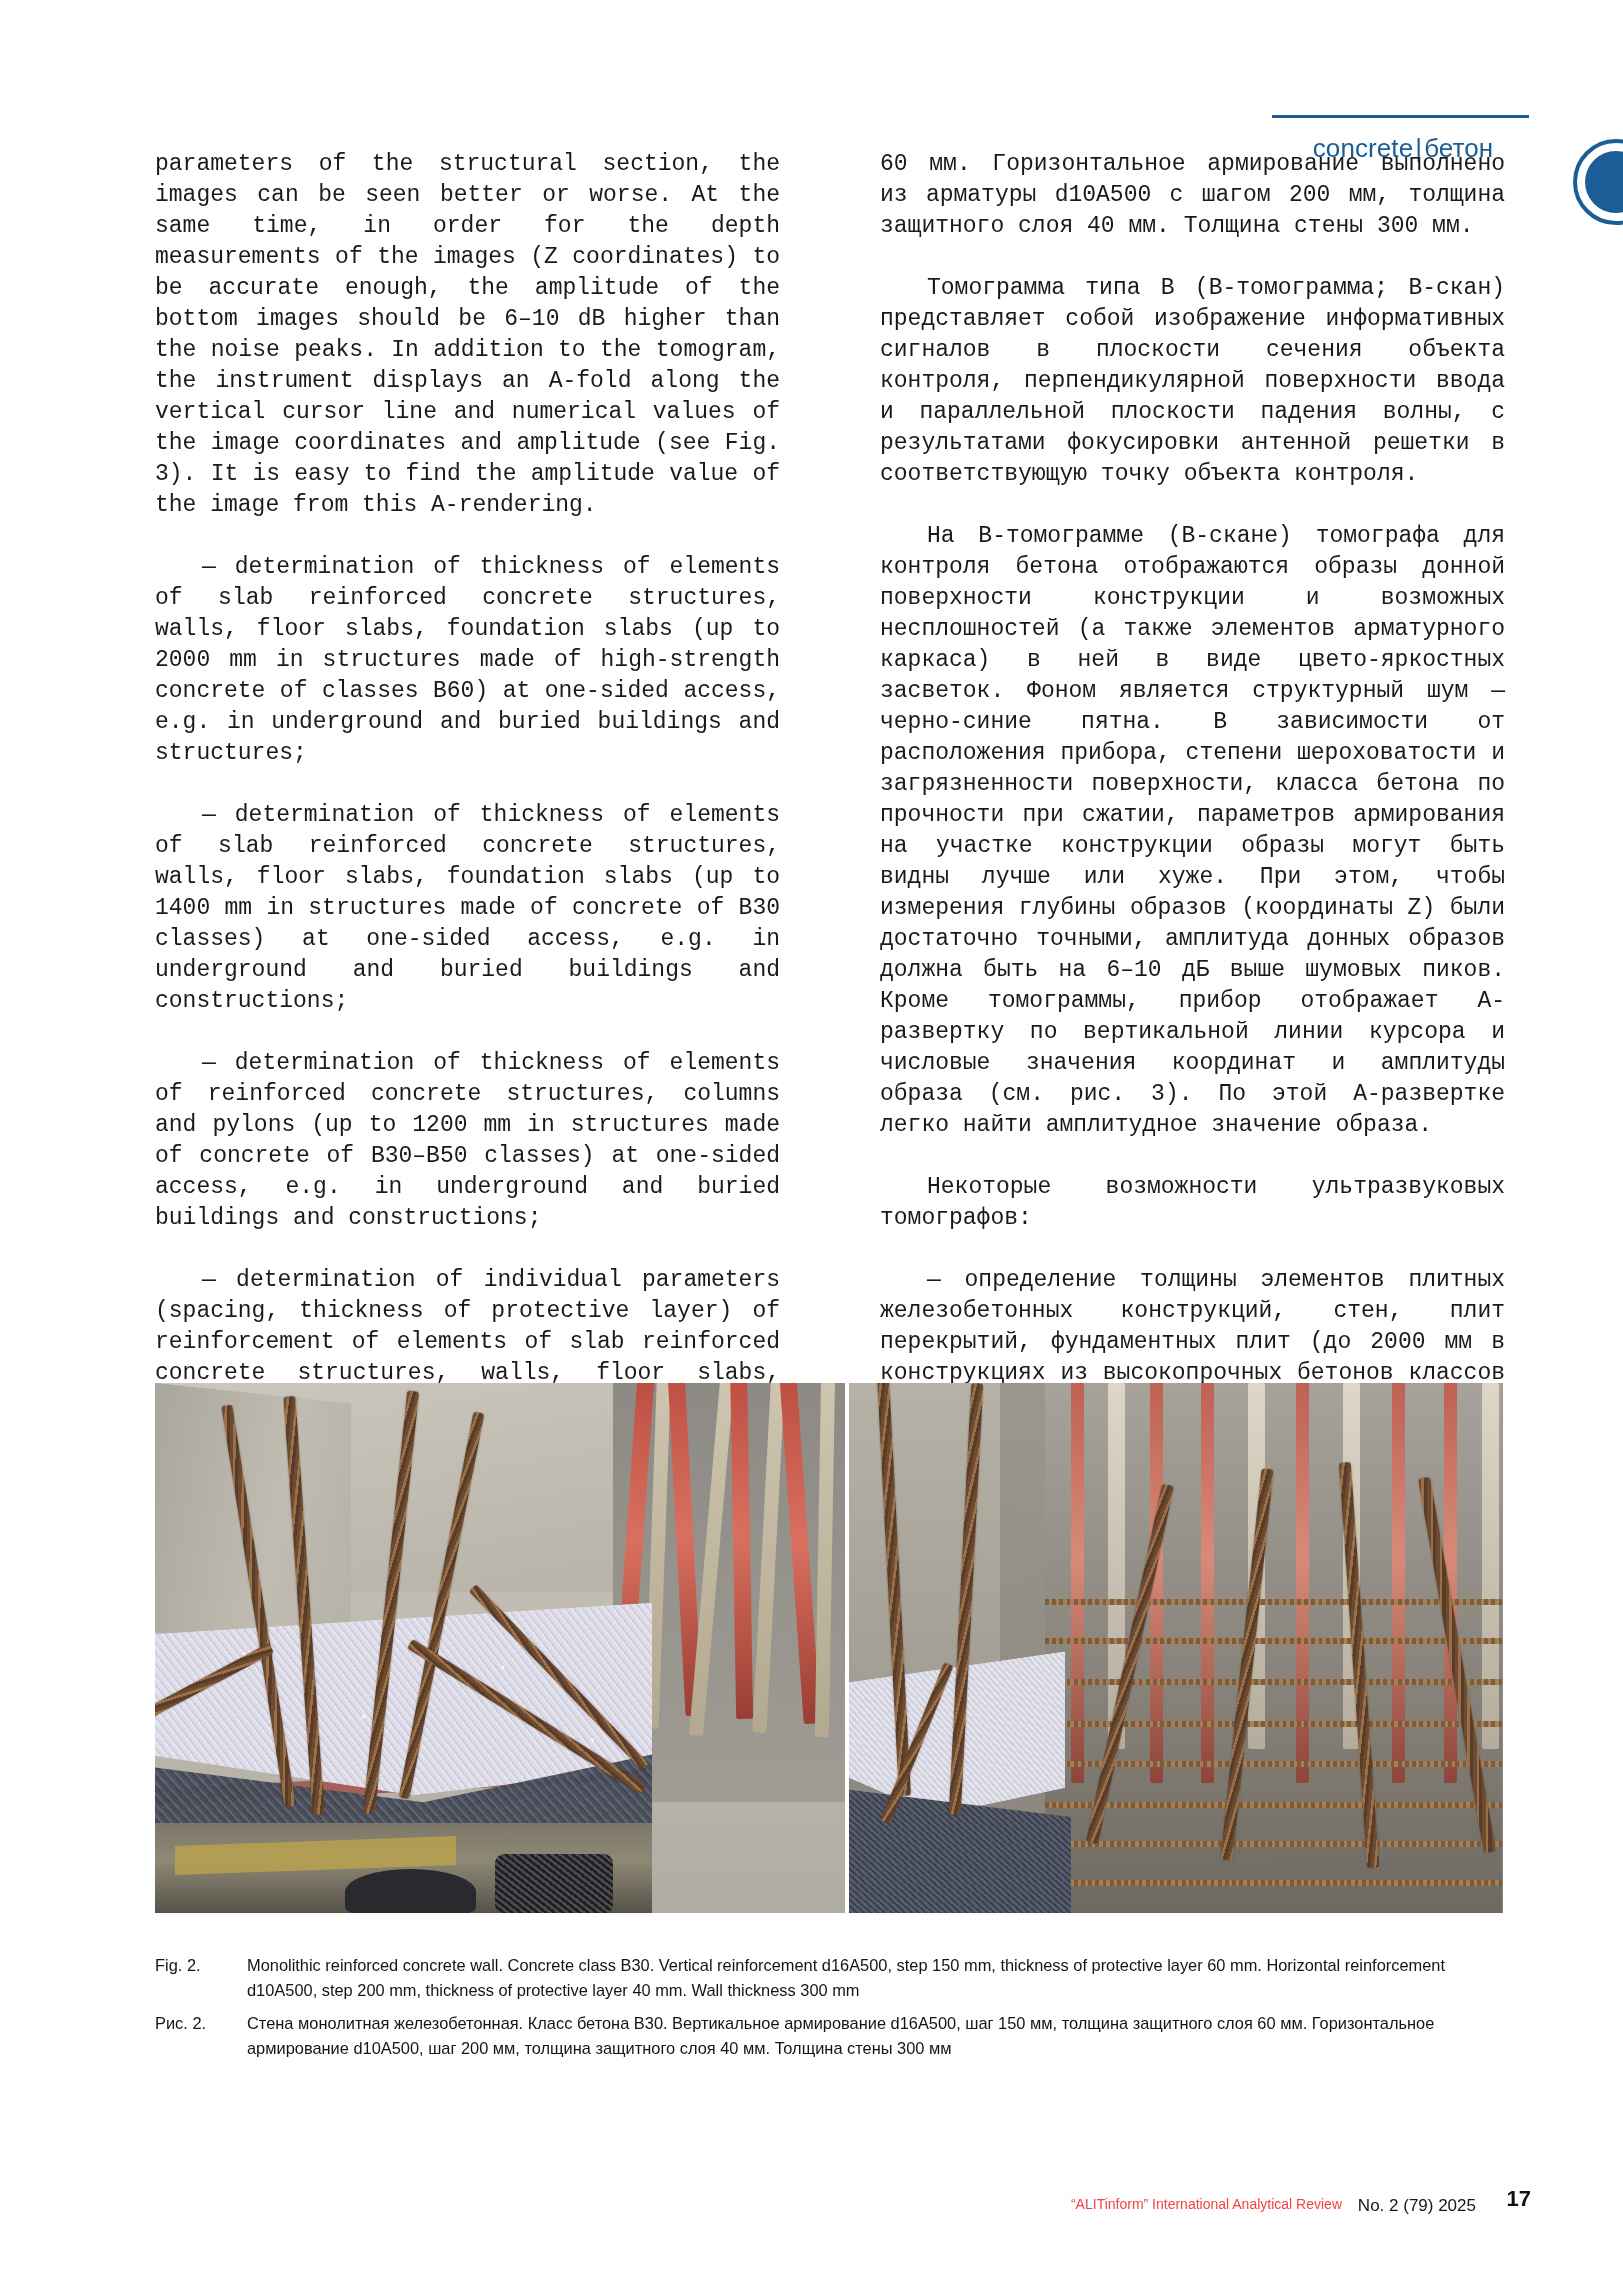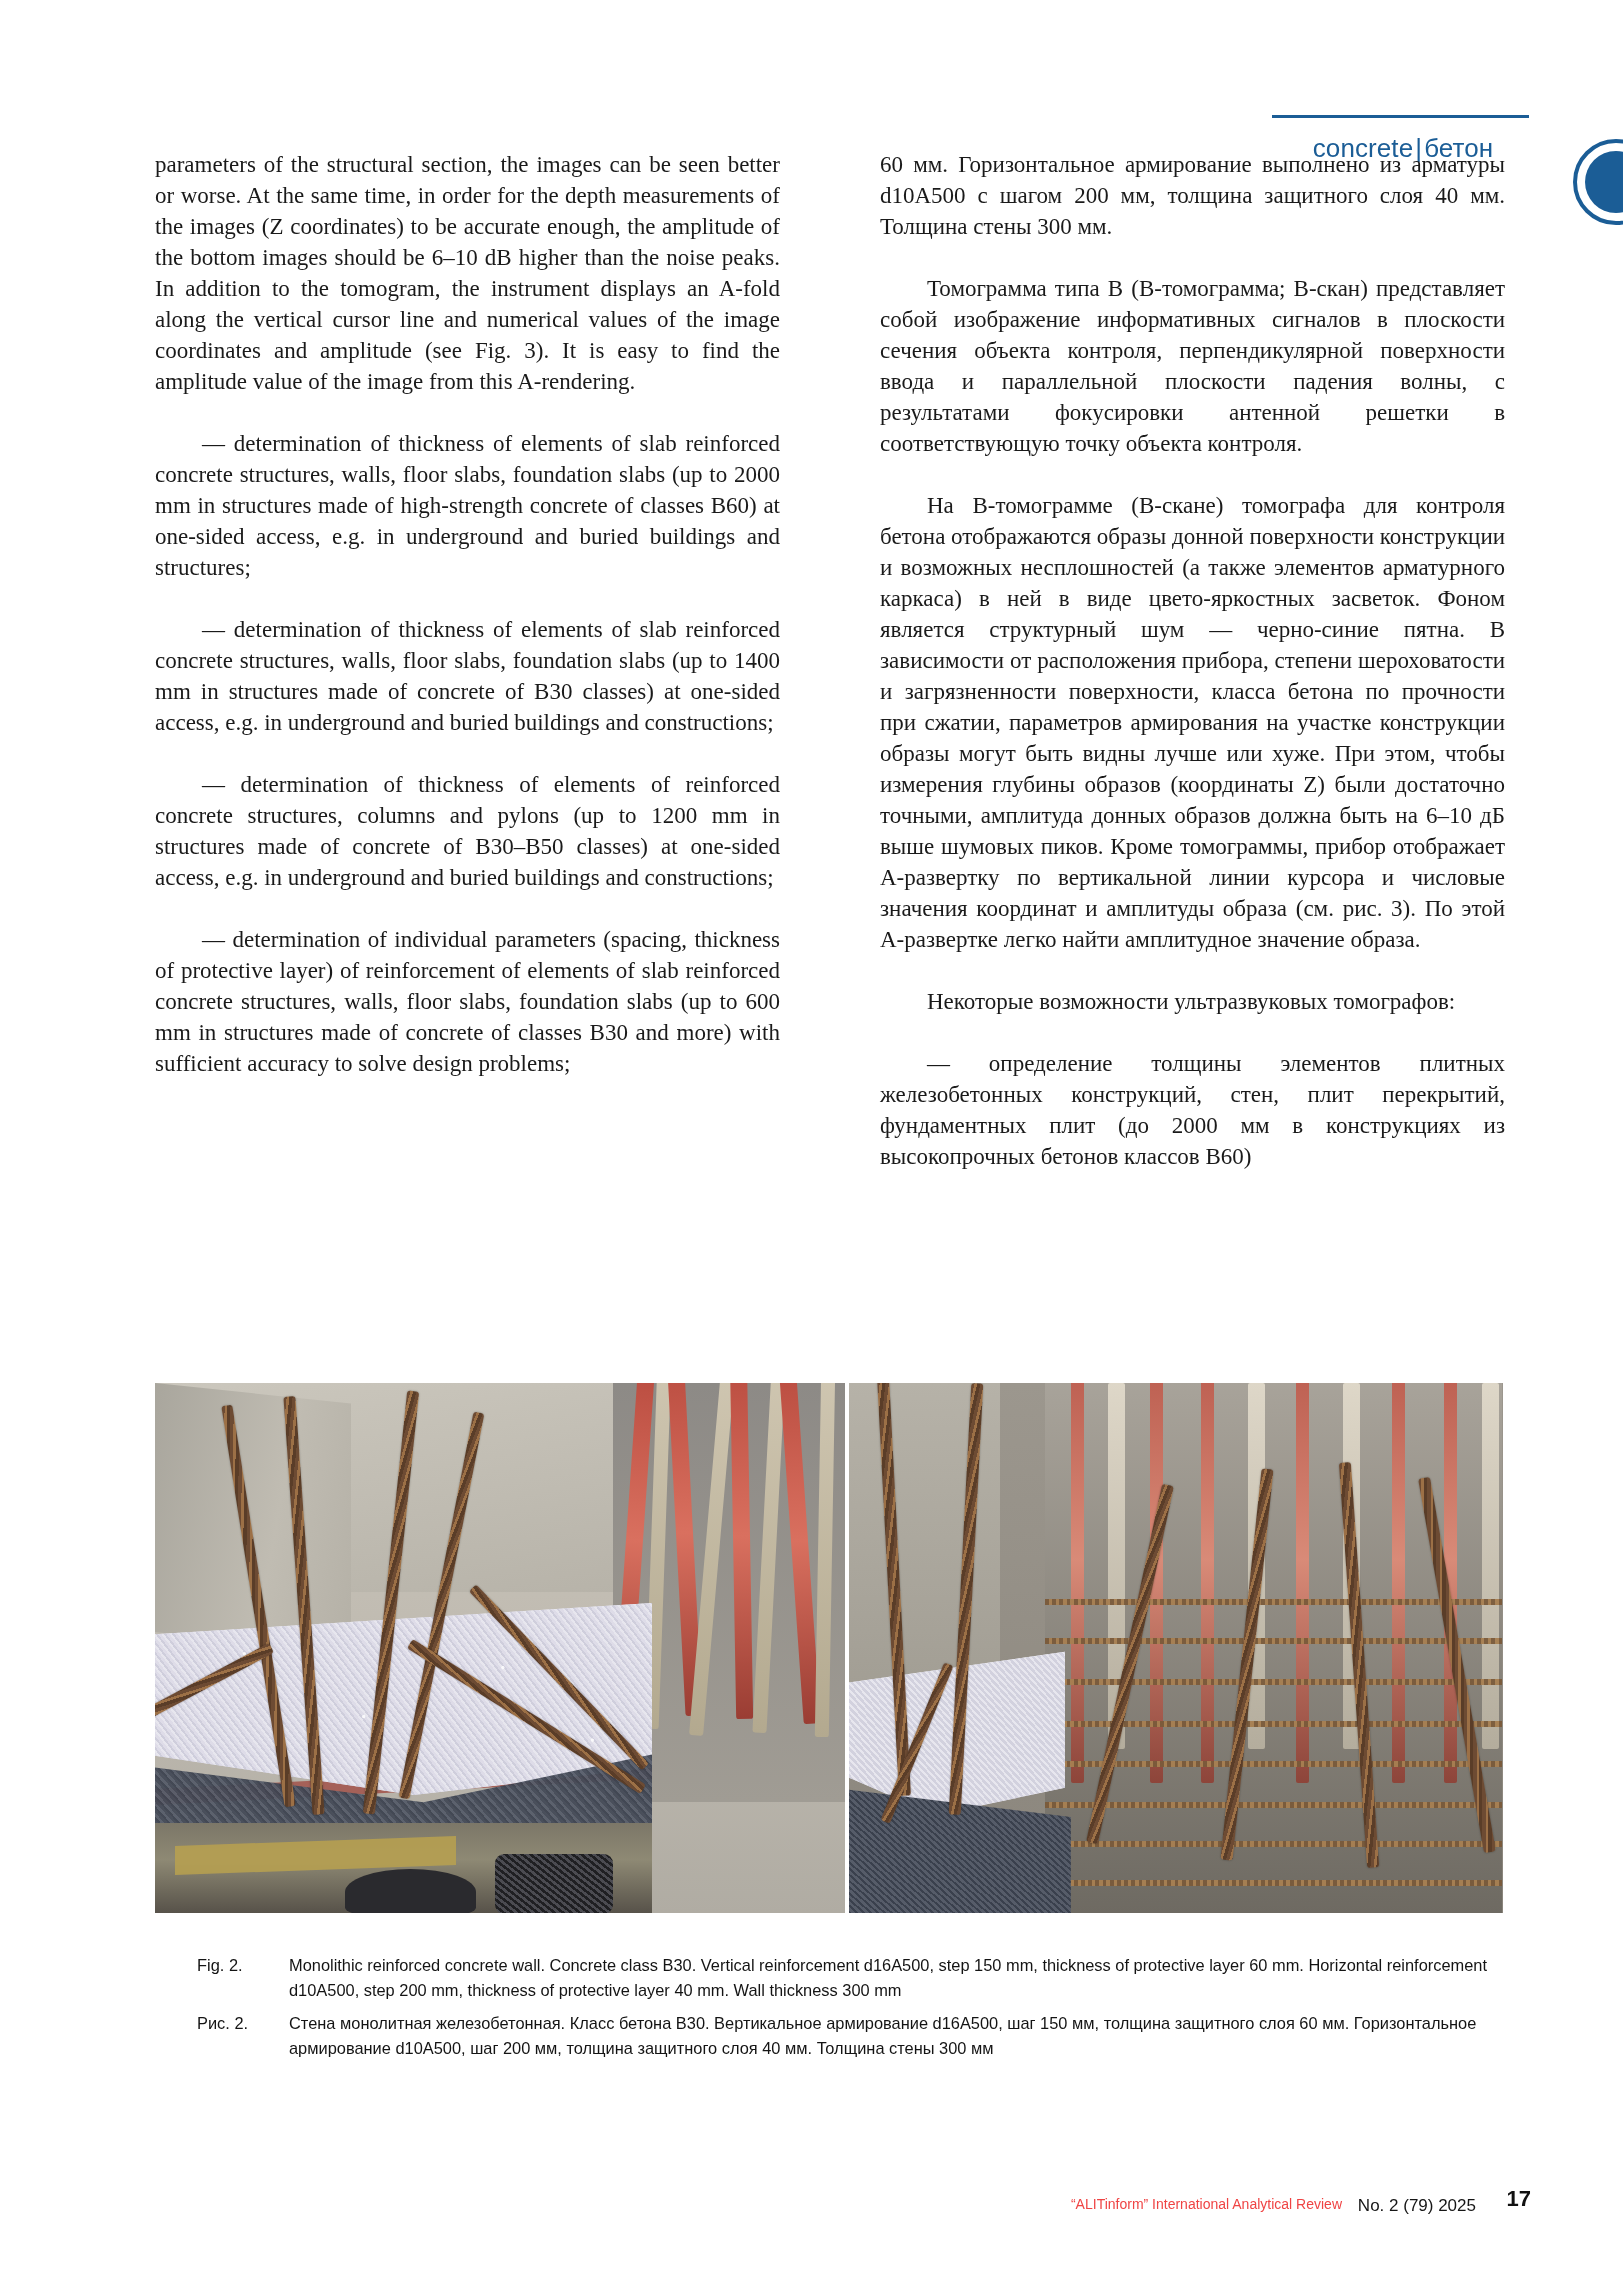--- a/index.html
+++ b/index.html
@@ -77,20 +77,21 @@
     border-radius: 50%;
   }
 
   
   .columns {
     position: absolute;
     top: 149px;
     left: 155px;
     width: 1350px;
     height: 1197px;
+    font-family: Liberation Mono, monospace;
   }
   .col {
     position: absolute;
     top: 0;
     width: 625px;
     font-size: 23px;
     line-height: 31px;
     text-align: justify;
     text-justify: inter-word;
     hyphens: manual;
@@ -244,21 +245,20 @@
   
   .captions {
     position: absolute;
     top: 1953px;
     left: 155px;
     width: 1348px;
     font-family: "Liberation Sans", sans-serif;
     font-size: 16.4px;
     line-height: 25px;
     color: #141414;
-    margin-left: 42px;
   }
   .caption-row {
     display: flex;
     align-items: flex-start;
   }
   .caption-row + .caption-row { margin-top: 7.9px; }
   .caption-label {
     width: 92px;
     flex: 0 0 92px;
     white-space: nowrap;

